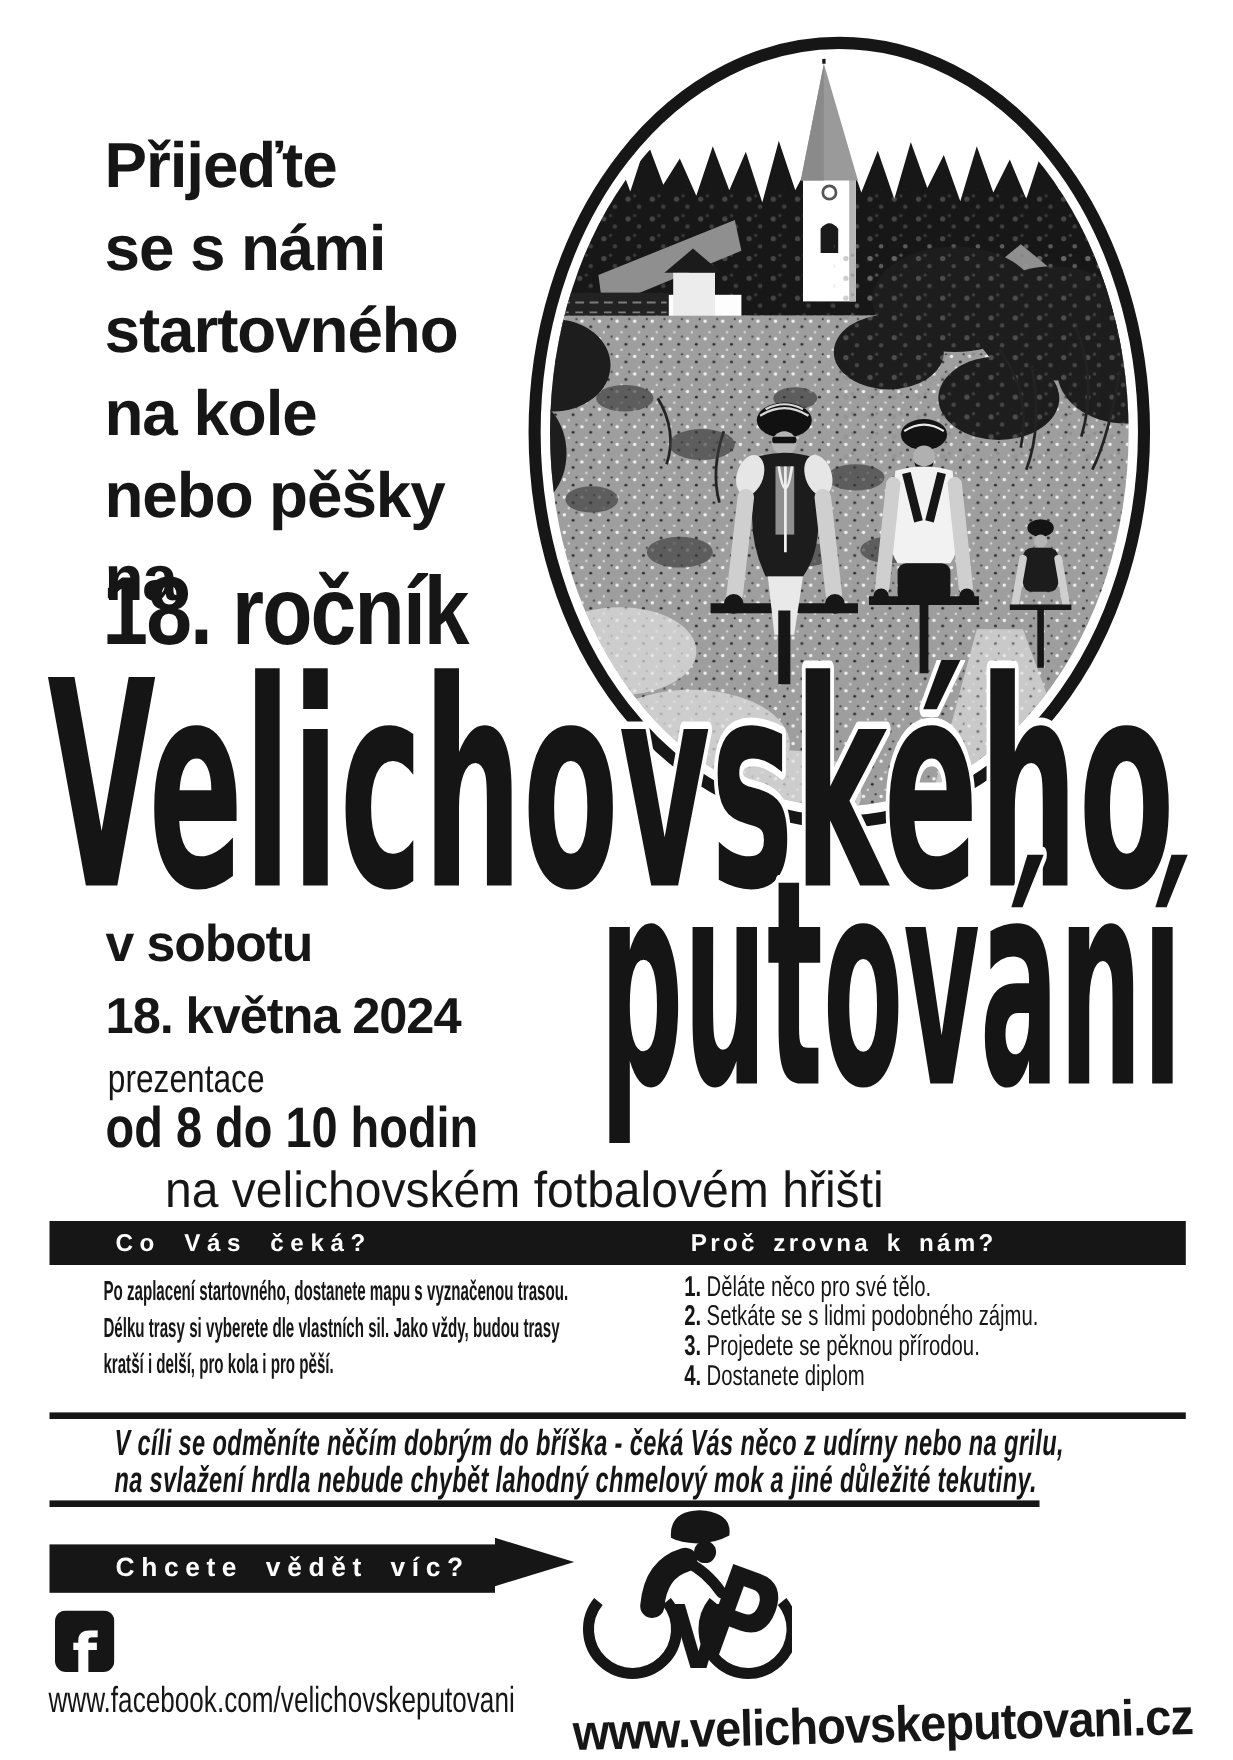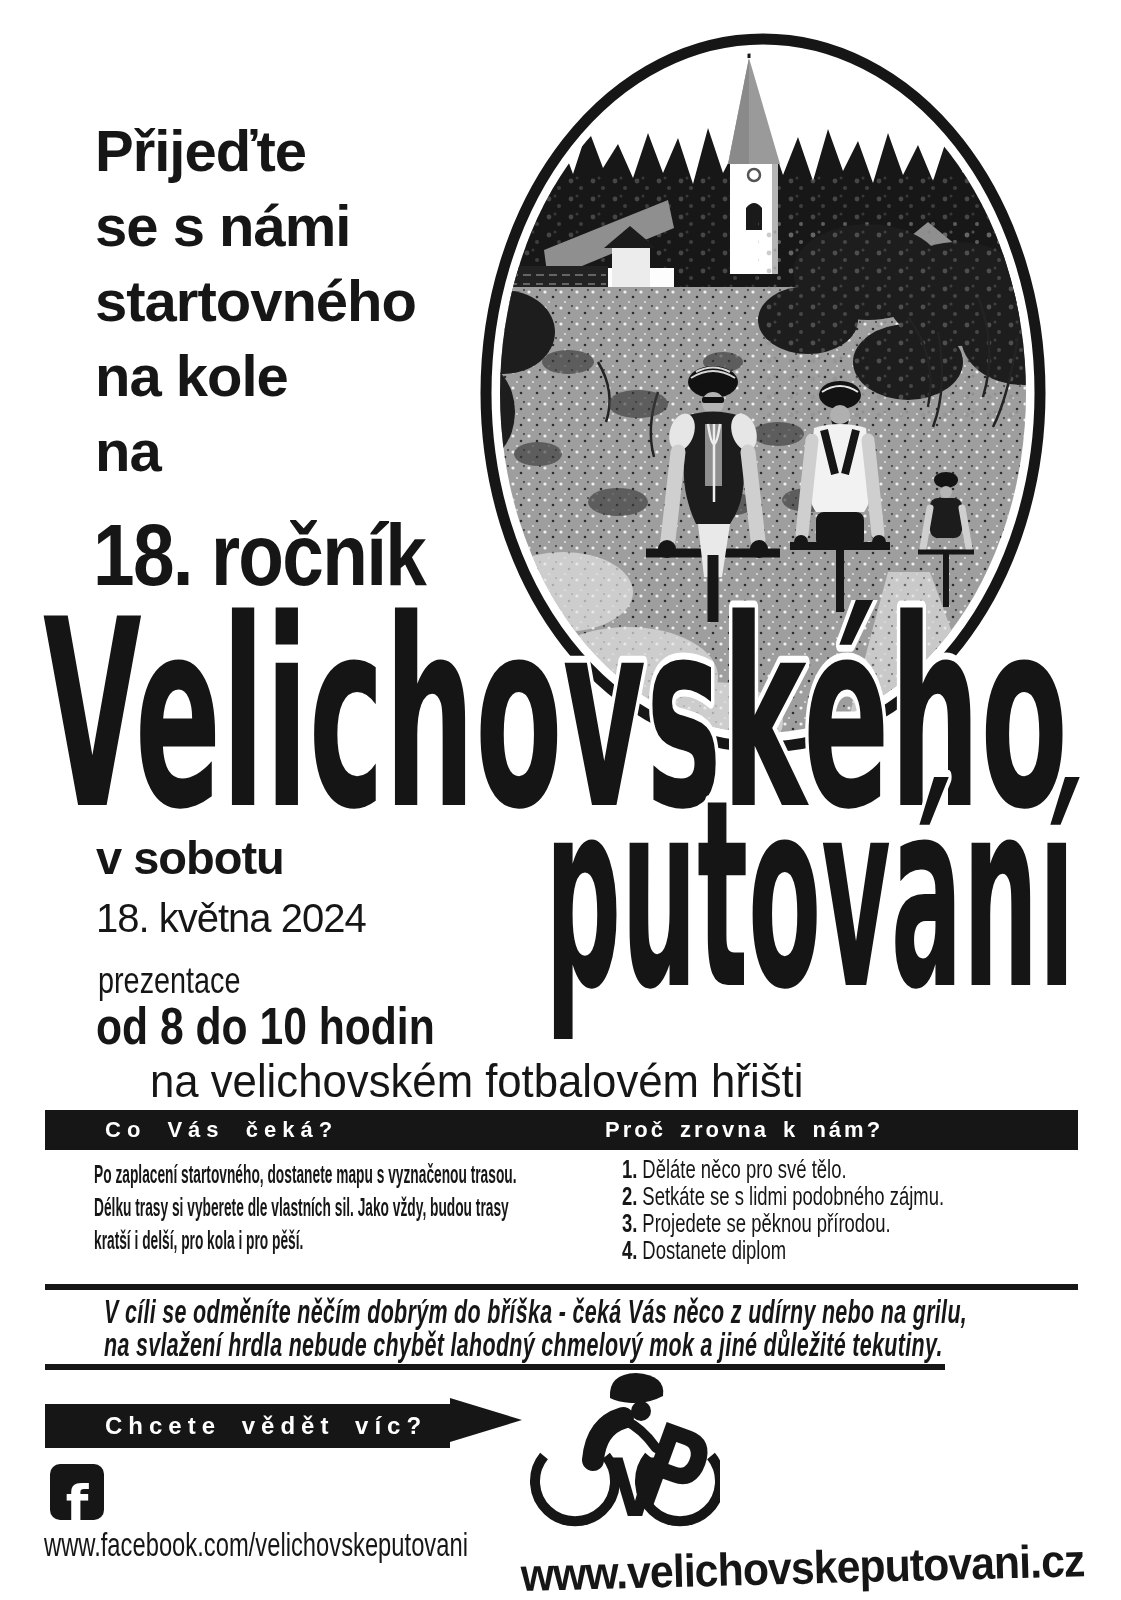--- a/index.html
+++ b/index.html
@@ -5,28 +5,28 @@
   html,body{margin:0;padding:0;background:#e4e4e4;}
   .page{position:relative;width:1121px;height:1600px;background:#ffffff;overflow:hidden;
         font-family:"Liberation Sans",sans-serif;color:#161616;margin:0 auto;}
   .abs{position:absolute;}
   .intro{left:95px;top:66px;font-size:58px;line-height:75px;font-weight:bold;letter-spacing:-1px;margin-top:47px;}
   .edition{left:93px;top:510px;font-size:88px;line-height:90px;font-weight:bold;
            transform:scaleX(.85);transform-origin:left top;letter-spacing:-2px;}
   .title-svg{left:0;top:600px;}
   .dateblock div{position:absolute;white-space:nowrap;}
   .d-day{left:96px;top:830px;font-size:47px;font-weight:bold;letter-spacing:-1px;}
-  .d-date{left:96px;top:896px;font-size:40px;font-weight:normal;letter-spacing:-1px;}
+  .d-date{left:96px;top:896px;font-size:46px;font-weight:bold;letter-spacing:-1px;}
   .d-prez{left:98px;top:960px;font-size:36px;font-weight:normal;transform:scaleX(.8);transform-origin:left top;}
   .d-time{left:96px;top:996px;font-size:52px;font-weight:bold;transform:scaleX(.82);transform-origin:left top;}
   .d-venue{left:150px;top:1054px;font-size:46px;font-weight:normal;transform:scaleX(.95);transform-origin:left top;}
   .bar{left:45px;top:1110px;width:1033px;height:40px;background:#161616;color:#fff;}
   .bar span{position:absolute;top:0;line-height:40px;font-weight:bold;font-size:22px;white-space:nowrap;}
   .bar .h-left{left:60px;letter-spacing:6px;word-spacing:9px;}
-  .bar .h-right{left:560px;letter-spacing:3px;word-spacing:5px;text-align:right;}
+  .bar .h-right{left:583px;letter-spacing:3px;word-spacing:5px;text-align:right;}
   .colL{left:94px;top:1158px;font-size:25px;line-height:33px;font-weight:bold;
         transform:scaleX(.55);transform-origin:left top;white-space:nowrap;}
   .colR{left:622px;top:1156px;font-size:26px;line-height:27px;
         transform:scaleX(.71);transform-origin:left top;white-space:nowrap;}
   .colR .num{font-weight:bold;margin-right:7px;}
   .rule{background:#161616;height:6px;}
   .rule1{left:45px;top:1284px;width:1033px;}
   .rule2{left:45px;top:1364px;width:900px;}
   .reward{left:104px;top:1295px;font-size:33px;line-height:33px;font-weight:bold;font-style:italic;
           transform:scaleX(.65);transform-origin:left top;white-space:nowrap;letter-spacing:.5px;}
@@ -42,20 +42,21 @@
 </head>
 <body>
 
 <div class="page">
 
   <div class="abs intro">
     <div>Přijeďte</div>
     <div>se s námi</div>
     <div>startovného</div>
     <div>na kole</div>
+    <div>nebo pěšky</div>
     <div>na</div>
   </div>
   <div class="abs edition">18. ročník</div>
 
   <svg class="abs" style="left:478px;top:32px" width="570" height="726" viewBox="0 0 570 726">
     <defs>
       <clipPath id="oc">
           <ellipse cx="285" cy="361" rx="263" ry="340"></ellipse>
         </clipPath>
       <pattern id="spk" width="16" height="16" patternUnits="userSpaceOnUse">

